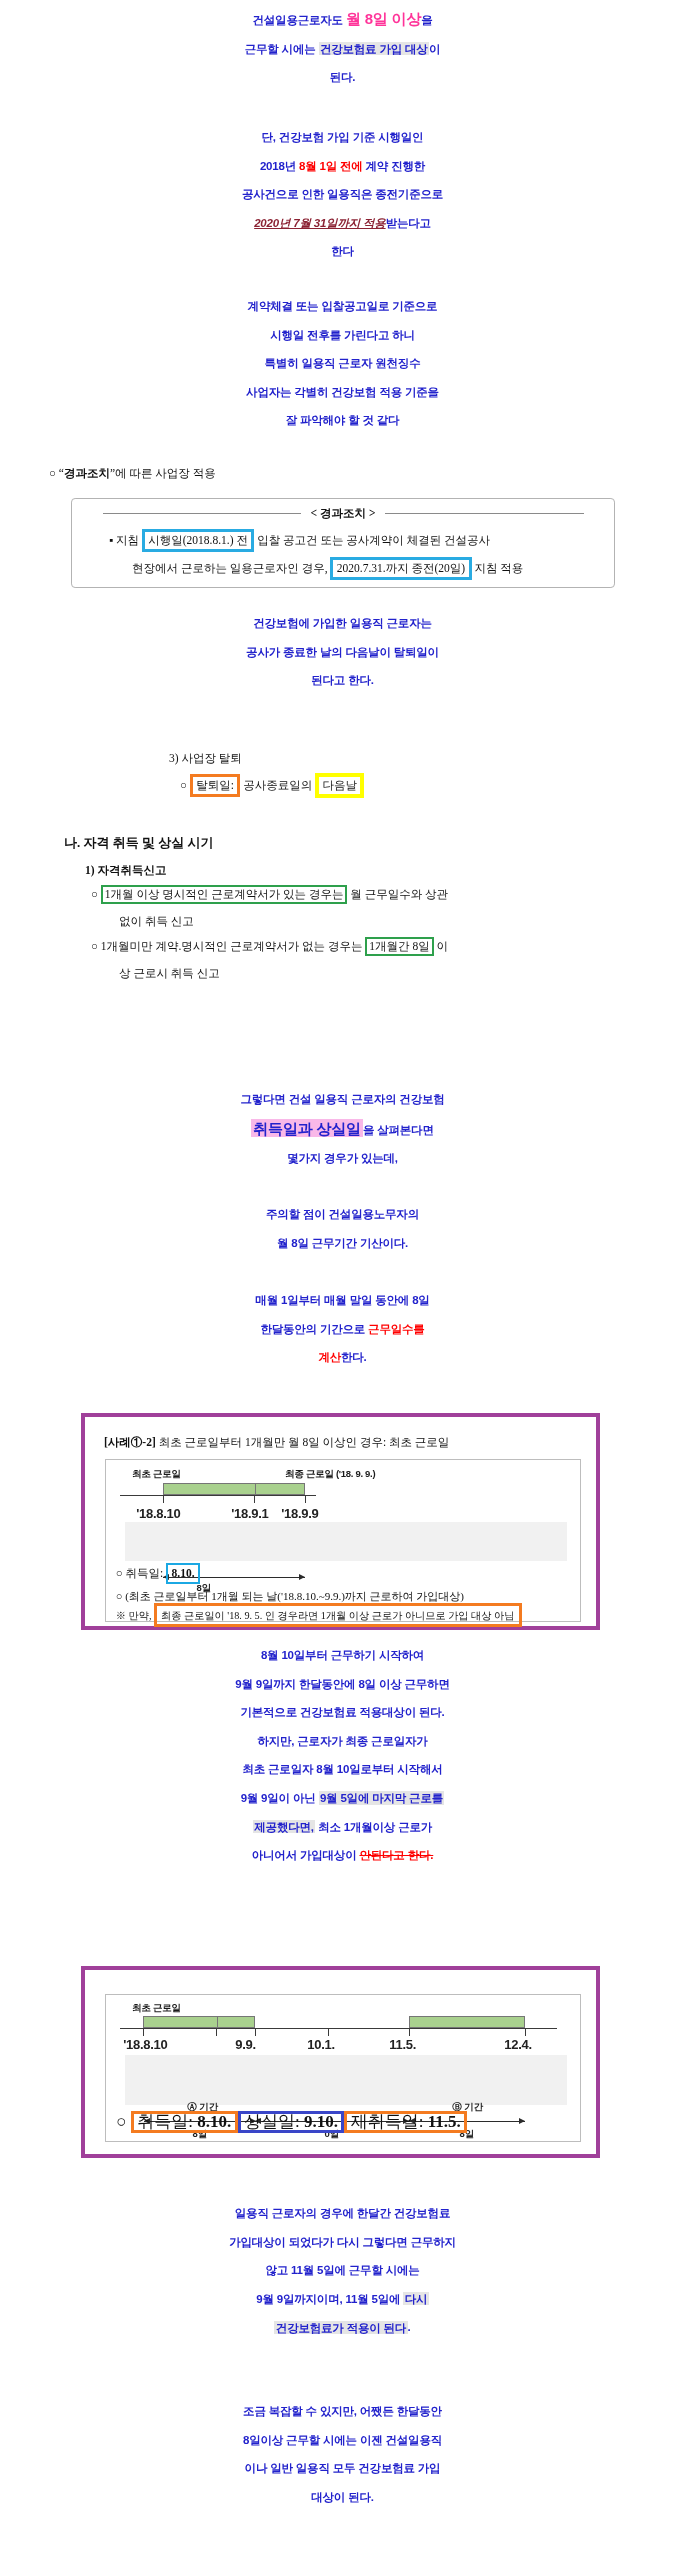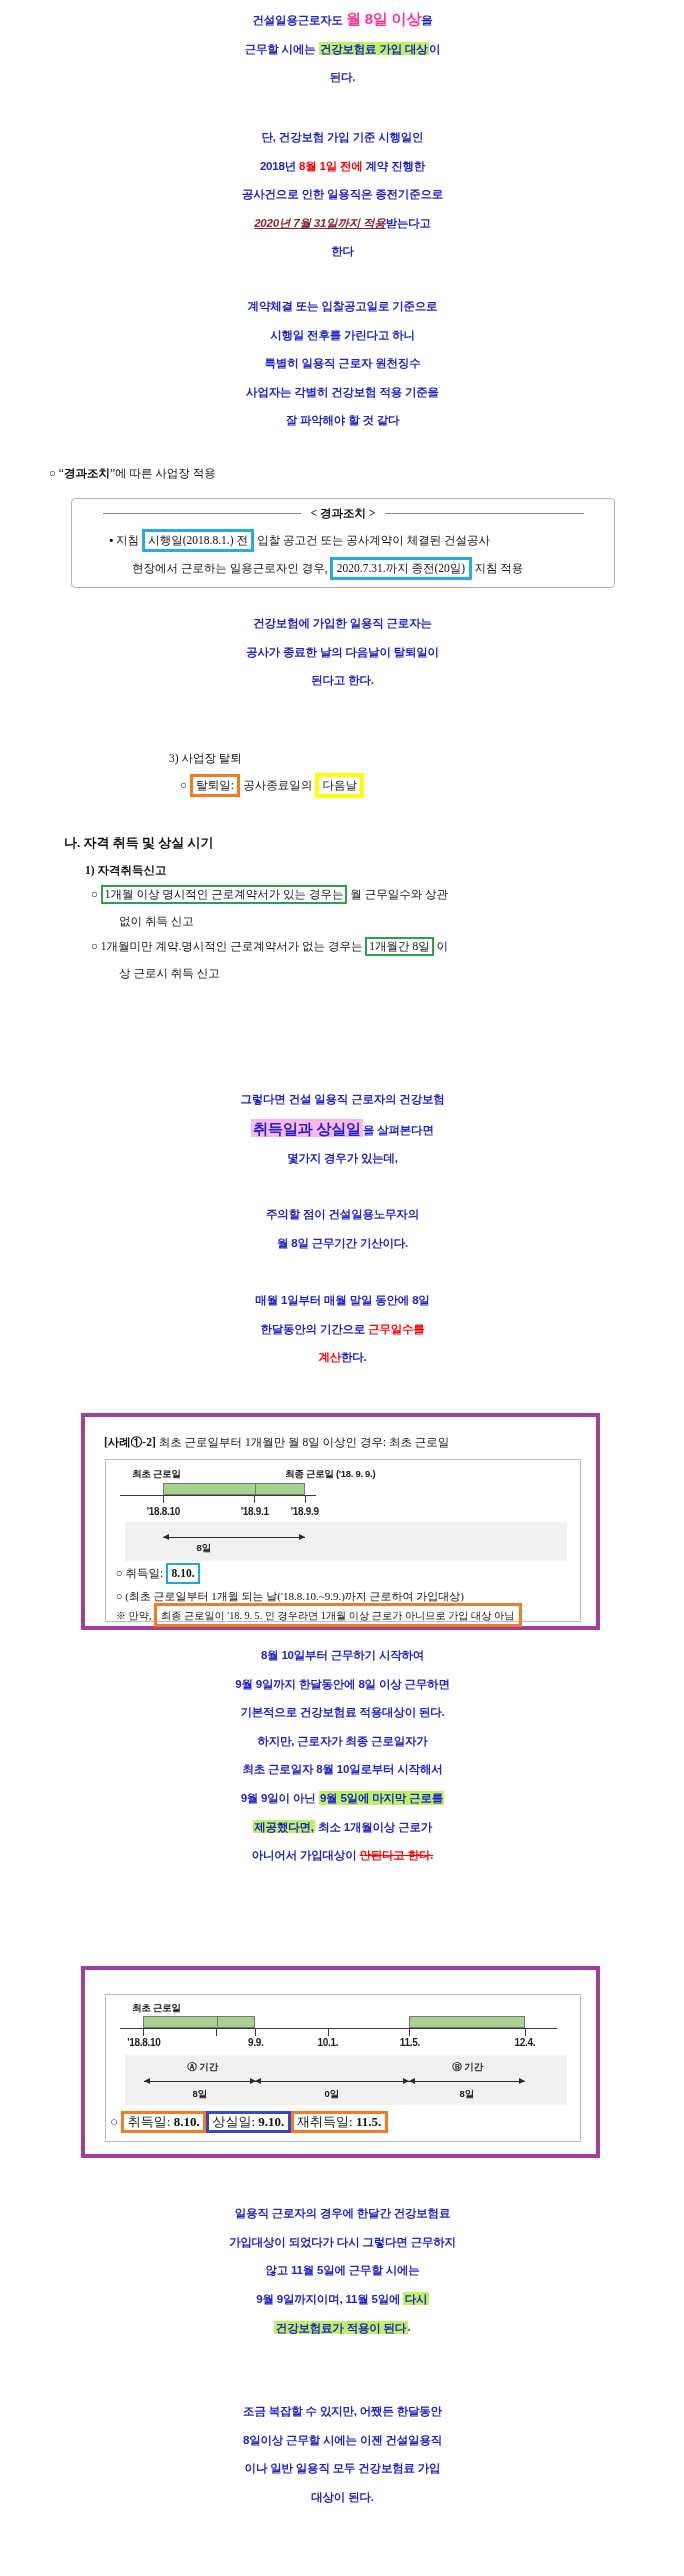--- a/index.html
+++ b/index.html
@@ -4,21 +4,21 @@
 <style>
   html,body{margin:0;padding:0;}
   body{position:relative;width:685px;height:2576px;background:#ffffff;overflow:hidden;
        font-family:"Liberation Sans","DejaVu Sans",sans-serif;}
   .abs{position:absolute;}
   .ctr{left:0;width:685px;text-align:center;}
   
   .bl{color:#2222cc;font-weight:bold;letter-spacing:-0.2px;}
   .bl p{margin:0 0 13.6px;line-height:15px;font-size:11.5px;}
   .big-pink{color:#ff3399;font-size:15px;}
-  .hl{background:#bef264;padding:0.7px 1.4px;}
+  .hl{background:#e5e5e5;padding:0.7px 1.4px;}
   .hlp{background:#f9b8e8;padding:0.7px 2px;font-size:15px;}
   .red{color:#ff0000;}
   .redbig{color:#ff0000;font-size:13.6px;}
   .mar{color:#8b2233;font-style:italic;text-decoration:underline;}
   .strike{color:#ff0000;text-decoration:line-through;}
   
   .serif{font-family:"Liberation Serif","DejaVu Serif",serif;font-size:11.5px;color:#111;line-height:15px;}
   .b{font-weight:bold;}
   .h19{font-size:13px;}
   
@@ -32,27 +32,27 @@
   
   .tbox{position:absolute;left:71px;width:542px;border:1.4px solid #b3b3b3;border-radius:4.1px;background:#fff;}
   .tbox .hdr{position:absolute;top:6.8px;left:30.5px;right:30.5px;display:flex;align-items:center;}
   .tbox .hline{flex:1;height:0.7px;background:#8a8a8a;}
   .tbox .htxt{padding:0 9.5px;font-weight:bold;}
   
   .pbox{position:absolute;left:81px;width:519px;border:4.1px solid #a0409a;background:#fff;box-sizing:border-box;}
   .inner{position:absolute;border:0.7px solid #bdbdbd;background:#fff;}
   .inner > *{position:absolute;}
   .dlab{font-size:9.5px;font-weight:bold;color:#1a1a1a;letter-spacing:-0.3px;white-space:nowrap;}
-  .tlab{font-size:10px;font-weight:bold;color:#222;letter-spacing:-0.3px;text-align:center;white-space:nowrap;}
+  .tlab{font-size:13px;font-weight:bold;color:#222;letter-spacing:-0.3px;text-align:left;white-space:nowrap;}
   .gbar{background:#a9d18e;border:0.7px solid #767676;box-sizing:border-box;}
   .gbar i{position:absolute;top:0;bottom:0;width:0.7px;background:#767676;}
   .baseline{border-top:1.4px solid #3a3a3a;height:0;}
   .tick{position:absolute;width:0.7px;height:8.1px;background:#3a3a3a;}
   .band{background:#f1f1f1;}
-  .band > *{position:absolute;}
+  .band > *{position:absolute;margin-top:40px;}
   .harrow{height:0;border-top:1.4px solid #2b2b2b;}
   .harrow:before,.harrow:after{content:"";position:absolute;top:-4.1px;border-top:3.4px solid transparent;border-bottom:3.4px solid transparent;}
   .harrow:before{left:0;border-right:6.1px solid #2b2b2b;}
   .harrow:after{right:0;border-left:6.1px solid #2b2b2b;}
   .alab{font-size:9.5px;font-weight:bold;color:#222;text-align:center;}
   .row{white-space:nowrap;}
 </style>
 </head>
 <body>
 
@@ -198,21 +198,21 @@
     <div class="band" style="left:19px;top:60px;width:442px;height:50px">
       <div class="alab" style="left:37px;top:5.4px;width:81px">Ⓐ 기간</div>
       <div class="alab" style="left:302px;top:5.4px;width:81px">Ⓑ 기간</div>
       <div class="harrow" style="left:18.3px;top:26px;width:112px"></div>
       <div class="harrow" style="left:130px;top:26px;width:154px"></div>
       <div class="harrow" style="left:284px;top:26px;width:116px"></div>
       <div class="alab" style="left:54px;top:33px;width:41px">8일</div>
       <div class="alab" style="left:186px;top:33px;width:41px">0일</div>
       <div class="alab" style="left:321px;top:33px;width:41px">8일</div>
     </div>
-    <div class="row serif" style="left:4px;top:119px;font-size:13px">
+    <div class="row serif" style="left:10px;top:119px;font-size:17px">
       <span>○ </span><span class="fr fr-o" style="margin:-4.1px 0"><span>취득일: </span><span class="b">8.10.</span></span><span class="fr fr-bl2" style="margin:-4.1px 0"><span>상실일: </span><span class="b">9.10.</span></span><span class="fr fr-o" style="margin:-4.1px 0"><span>재취득일: </span><span class="b">11.5.</span></span>
     </div>
   </div>
 </div>
 
 <div class="abs ctr bl" style="top:2206px">
   <p>일용직 근로자의 경우에 한달간 건강보험료</p>
   <p>가입대상이 되었다가 다시 그렇다면 근무하지</p>
   <p>않고 11월 5일에 근무할 시에는</p>
   <p><span>9월 9일까지이며, 11월 5일에 </span><span class="hl">다시</span></p>

